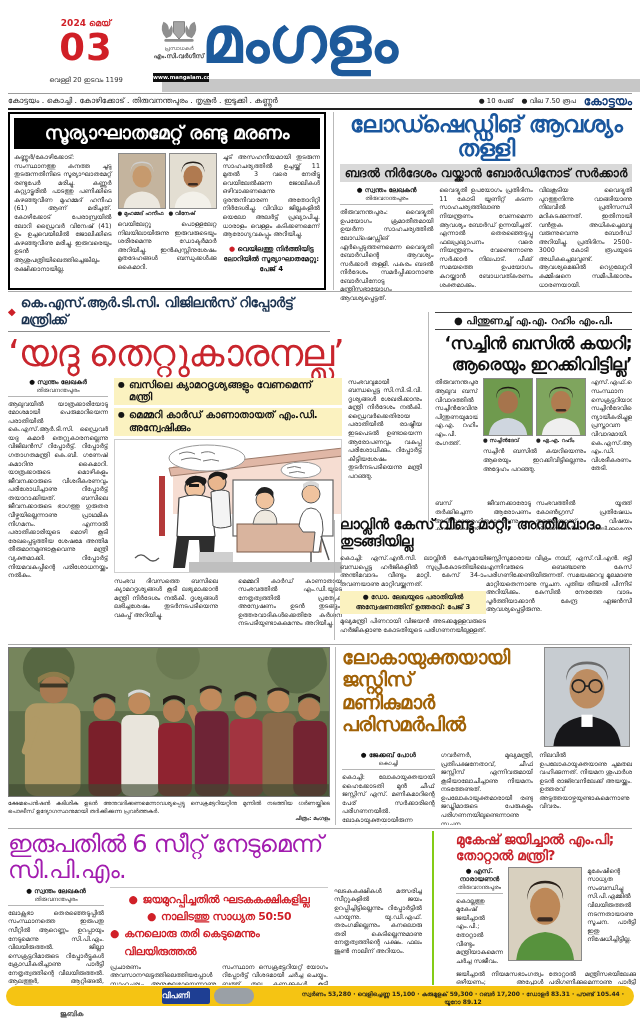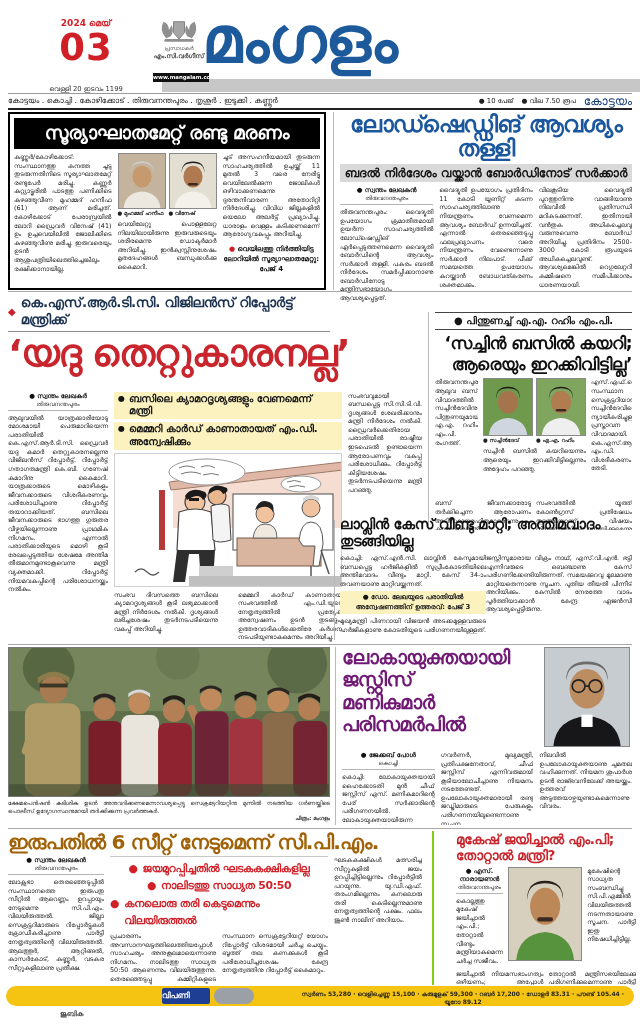--- a/index.html
+++ b/index.html
@@ -6,36 +6,36 @@
   html,body{background:#fff}
   .page{position:relative;width:640px;height:1028px;background:#fff;overflow:hidden;
         font-family:"DejaVu Sans","Liberation Sans",sans-serif;color:#141414}
   .abs{position:absolute}
 
   
   .header{left:0;top:0;width:640px;height:108px;background:#fff}
   .date-block{left:38px;top:18px;width:96px;text-align:center}
   .date-month{font-size:9px;font-weight:bold;color:#d01f26}
   .date-day{font-size:37px;font-weight:bold;color:#d01f26;line-height:1.02;letter-spacing:1px}
-  .date-line{font-size:6.8px;color:#333;margin-top:18px}
+  .date-line{font-size:6.8px;color:#333;margin-top:9px}
   .crest{left:148px;top:14px;width:62px;text-align:center}
   .crest svg{display:block;margin:0 auto}
   .pub-label{font-size:5.4px;color:#555;margin-top:1px}
   .pub-name{font-size:6.4px;color:#444;font-weight:bold}
   .site-box{left:153px;top:73px;width:56px;height:9px;background:#101010;color:#fff;
             font-size:5.4px;text-align:center;line-height:9px;font-weight:bold}
   .gray-band{left:162px;top:79px;width:478px;height:13px;background:#c7c7c7}
   .masthead{left:202px;top:2px;font-size:64px;font-weight:bold;color:#1d5a9b;
             letter-spacing:-1px;line-height:1.2;z-index:3}
   .edition-row{left:8px;top:93px;width:624px;height:14px;display:flex;align-items:center;
                justify-content:space-between;border-top:1px solid #9b9b9b}
   .editions{font-size:7.8px;font-weight:normal;color:#222}
   .ed-right{display:flex;align-items:center;gap:8px}
   .ed-small{font-size:6.8px;color:#222}
-  .ed-name{font-size:12px;font-weight:normal;color:#123c78}
+  .ed-name{font-size:12px;font-weight:bold;color:#123c78}
   .header-rule{left:8px;top:108px;width:624px;height:2px;background:#222}
 
   
   .bt{font-size:6.4px;line-height:1.34;text-align:justify;color:#1d1d1d}
   .byline{text-align:center;font-weight:bold;font-size:6.6px;color:#111;
           border-bottom:1px solid #b5b5b5;padding-bottom:2px;margin-bottom:3px}
   .byline .place{display:block;font-weight:normal;font-size:6px;color:#333}
   .vrule{width:1px;background:#b9b9b9}
   .hrule{height:1px;background:#a9a9a9}
 
@@ -59,23 +59,23 @@
             padding:2px 0;margin:4px 0 4px}
   .artB-body{display:flex;gap:6px;height:118px;overflow:hidden}
   .artB-col{flex:1}
 
   
   .artC{left:8px;top:294px;width:414px;height:349px;overflow:hidden}
   .kicker{display:flex;align-items:center;gap:5px;width:322px;border-bottom:1.5px solid #8d8d8d;
           padding-bottom:3px}
   .kicker .diamond{color:#cc2028;font-size:10px}
   .kicker .ktext{font-weight:bold;font-size:13.5px;color:#1c3350;letter-spacing:-0.3px}
-  .artC-head{font-size:38px;font-weight:bold;color:#c9252d;letter-spacing:-1.5px;line-height:1.12;
+  .artC-head{font-size:38px;font-weight:normal;color:#c9252d;letter-spacing:-1.5px;line-height:1.12;
              width:340px;white-space:nowrap}
-  .artC-row{display:flex;gap:6px;margin-top:17px}
+  .artC-row{display:flex;gap:6px;margin-top:3px}
   .artC-c1{width:100px;height:268px;overflow:hidden}
   .artC-mid{width:228px}
   .artC-c4{width:74px;height:190px;overflow:hidden}
   .hl-bullet{display:flex;gap:4px;align-items:flex-start;background:#fbf2c0;padding:1px 4px;
              margin-bottom:3px;font-weight:bold;font-size:10.2px;color:#141414;line-height:1.25}
   .hl-bullet .dot{font-size:8px;margin-top:1px}
   .cartoon-box{width:228px;height:134px;border:1px solid #cfcfcf;background:#fff;overflow:hidden}
   .under-row{display:flex;gap:20px;margin-top:4px;height:72px;overflow:hidden}
   .under-col{flex:1}
 
@@ -101,29 +101,29 @@
   
   .photoG{left:8px;top:647px;width:322px;height:178px}
   .photoG-img{width:322px;height:150px;border:1px solid #777;overflow:hidden}
   .photoG-img svg{display:block;width:100%;height:100%}
   .photoG-cap{font-size:5.8px;line-height:1.4;text-align:justify;color:#222;margin-top:2px}
   .photoG-credit{font-size:5.4px;font-weight:bold;text-align:right;color:#333}
 
   
   .artF{left:335px;top:647px;width:297px;height:178px;border-left:1px solid #b9b9b9;padding-left:6px;overflow:hidden}
   .artF-top{display:flex;gap:6px}
-  .artF-head{font-weight:bold;font-size:19.5px;color:#701a75;line-height:1.15;letter-spacing:-0.6px;width:196px}
+  .artF-head{font-weight:bold;font-size:19.5px;color:#a16207;line-height:1.15;letter-spacing:-0.6px;width:196px}
   .artF-photo{width:86px;height:100px}
   .artF-body{display:flex;gap:6px;margin-top:4px}
   .artF-c{width:94px;height:118px;overflow:hidden}
   .artF-c.third{height:66px}
 
   
   .artH{left:8px;top:831px;width:414px;height:154px;overflow:hidden}
-  .artH-head{font-size:20px;font-weight:bold;color:#a16207;letter-spacing:-0.8px;line-height:1.1}
+  .artH-head{font-size:24px;font-weight:normal;color:#a21caf;letter-spacing:-0.8px;line-height:1.1}
   .artH-row{display:flex;gap:6px;margin-top:3px}
   .artH-c1{width:96px;height:118px;overflow:hidden}
   .artH-mid{width:218px}
   .artH-c3{width:88px;height:118px;overflow:hidden}
   .red-bullets{border-top:1px solid #c9c9c9;padding-top:3px;margin-bottom:3px}
   .red-bullets .rb{display:flex;gap:5px;justify-content:center;font-weight:bold;font-size:10.8px;
                    color:#d02028;line-height:1.6;letter-spacing:-0.3px}
   .artH-under{display:flex;gap:6px;height:62px;overflow:hidden}
 
   

